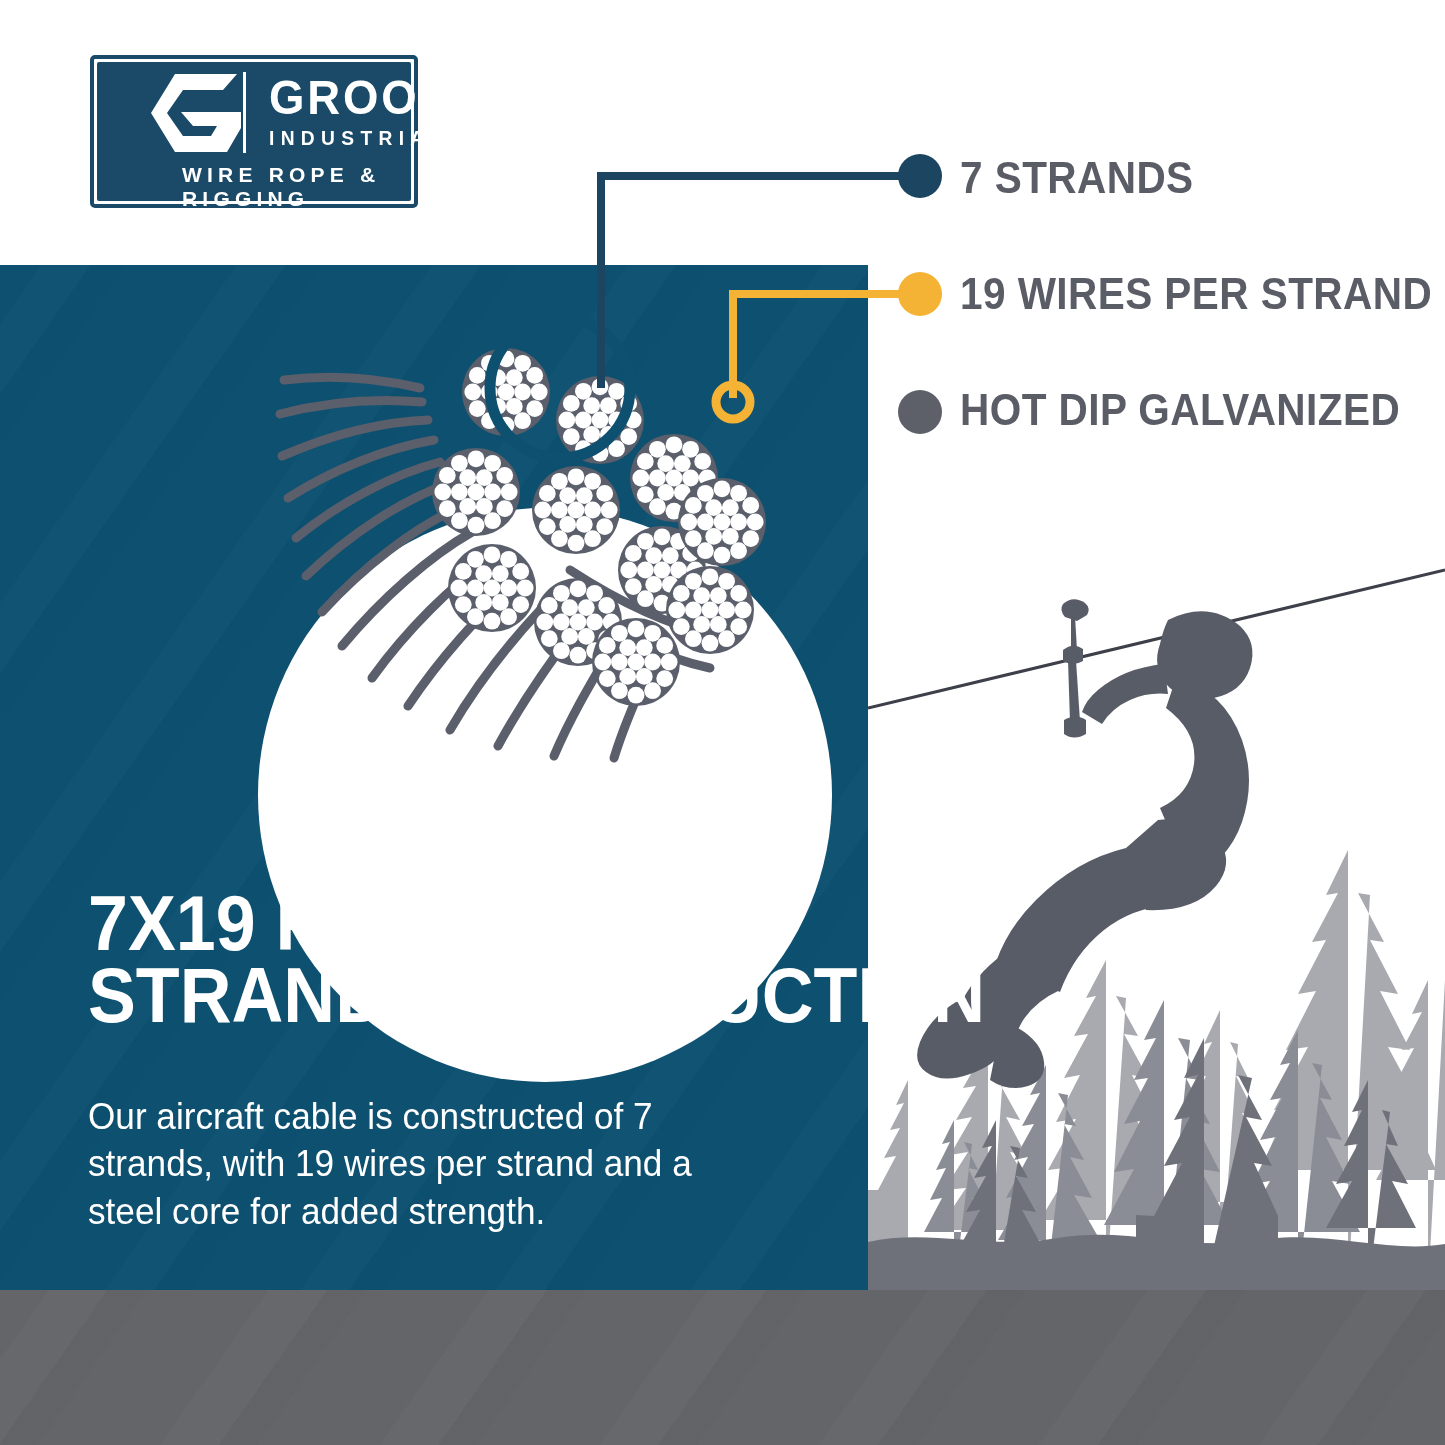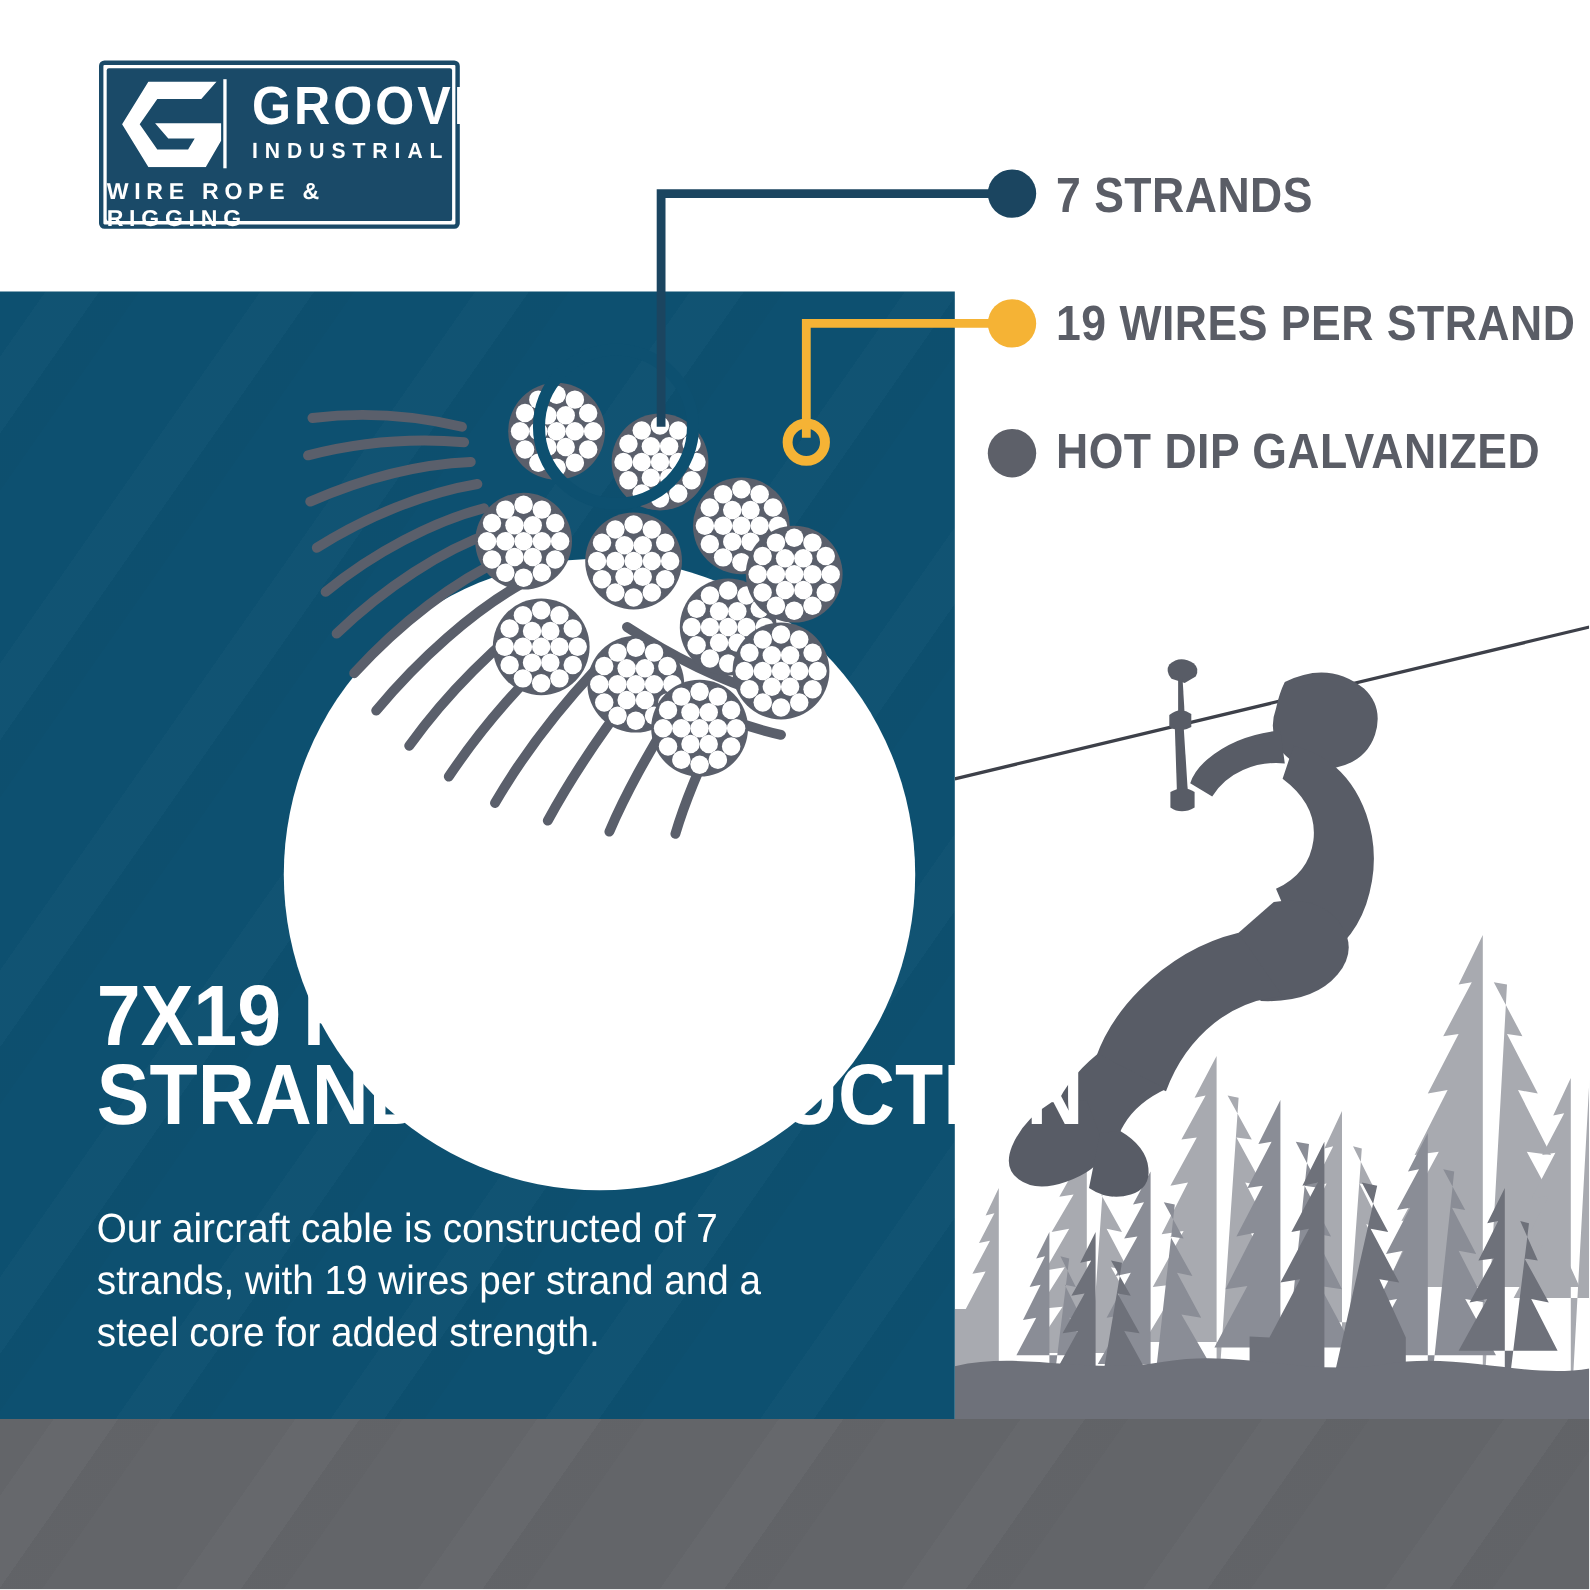--- a/index.html
+++ b/index.html
@@ -3,31 +3,31 @@
 <meta charset="utf-8">
 <style>
   html,body{margin:0;padding:0;background:#fff;}
   body{width:1445px;height:1445px;overflow:hidden;font-family:"Liberation Sans",sans-serif;}
   #stage{position:relative;width:1445px;height:1445px;background:#ffffff;overflow:hidden;}
 
   
   #logo{position:absolute;left:90px;top:55px;width:328px;height:153px;}
   .logo-outer{position:absolute;inset:0;border:4px solid #1a4a68;border-radius:5px;background:#fff;}
   .logo-inner{position:absolute;left:7px;top:7px;right:7px;bottom:7px;background:#1a4a68;border-radius:2px;
-              display:flex;flex-direction:column;}
+              display:flex;flex-direction:column;padding-left:40px;}
   .logo-top{flex:0 0 101px;display:flex;align-items:center;position:relative;}
   .logo-divider-v{position:absolute;left:106px;top:10px;bottom:10px;width:3px;background:#ffffff;}
   .logo-gmark{width:96px;height:78px;margin-left:12px;flex:0 0 auto;}
   .logo-words{margin-left:24px;display:flex;flex-direction:column;justify-content:center;}
   .logo-groove{color:#fff;font-family:"Liberation Sans Narrow","Liberation Sans",sans-serif;
                font-weight:bold;font-size:49px;letter-spacing:3px;line-height:0.96;transform:scaleX(0.93);transform-origin:left center;}
   .logo-industrial{color:#fff;font-family:"Liberation Sans Narrow","Liberation Sans",sans-serif;
                font-weight:bold;font-size:20px;letter-spacing:6.6px;line-height:1.3;margin-top:3px;transform:scaleX(0.96);transform-origin:left center;}
   .logo-divider-h{height:3px;background:#ffffff;margin:0 10px;}
-  .logo-bottom{flex:1 1 auto;display:flex;align-items:center;justify-content:flex-end;}
+  .logo-bottom{flex:1 1 auto;display:flex;align-items:center;justify-content:flex-end;margin-left:45px;}
   .logo-tag{color:#fff;font-family:"Liberation Sans Narrow","Liberation Sans",sans-serif;
             font-weight:bold;font-size:21px;letter-spacing:5.2px;}
 
   
   #blue-panel{position:absolute;left:0;top:265px;width:868px;height:1025px;background:#0d5070;overflow:hidden;}
   #blue-texture{position:absolute;inset:0;opacity:.5;
      background:repeating-linear-gradient(125deg,
         rgba(255,255,255,0.000) 0px, rgba(255,255,255,0.000) 34px,
         rgba(255,255,255,0.035) 34px, rgba(255,255,255,0.035) 74px,
         rgba(0,0,0,0.030) 74px, rgba(0,0,0,0.030) 104px,

